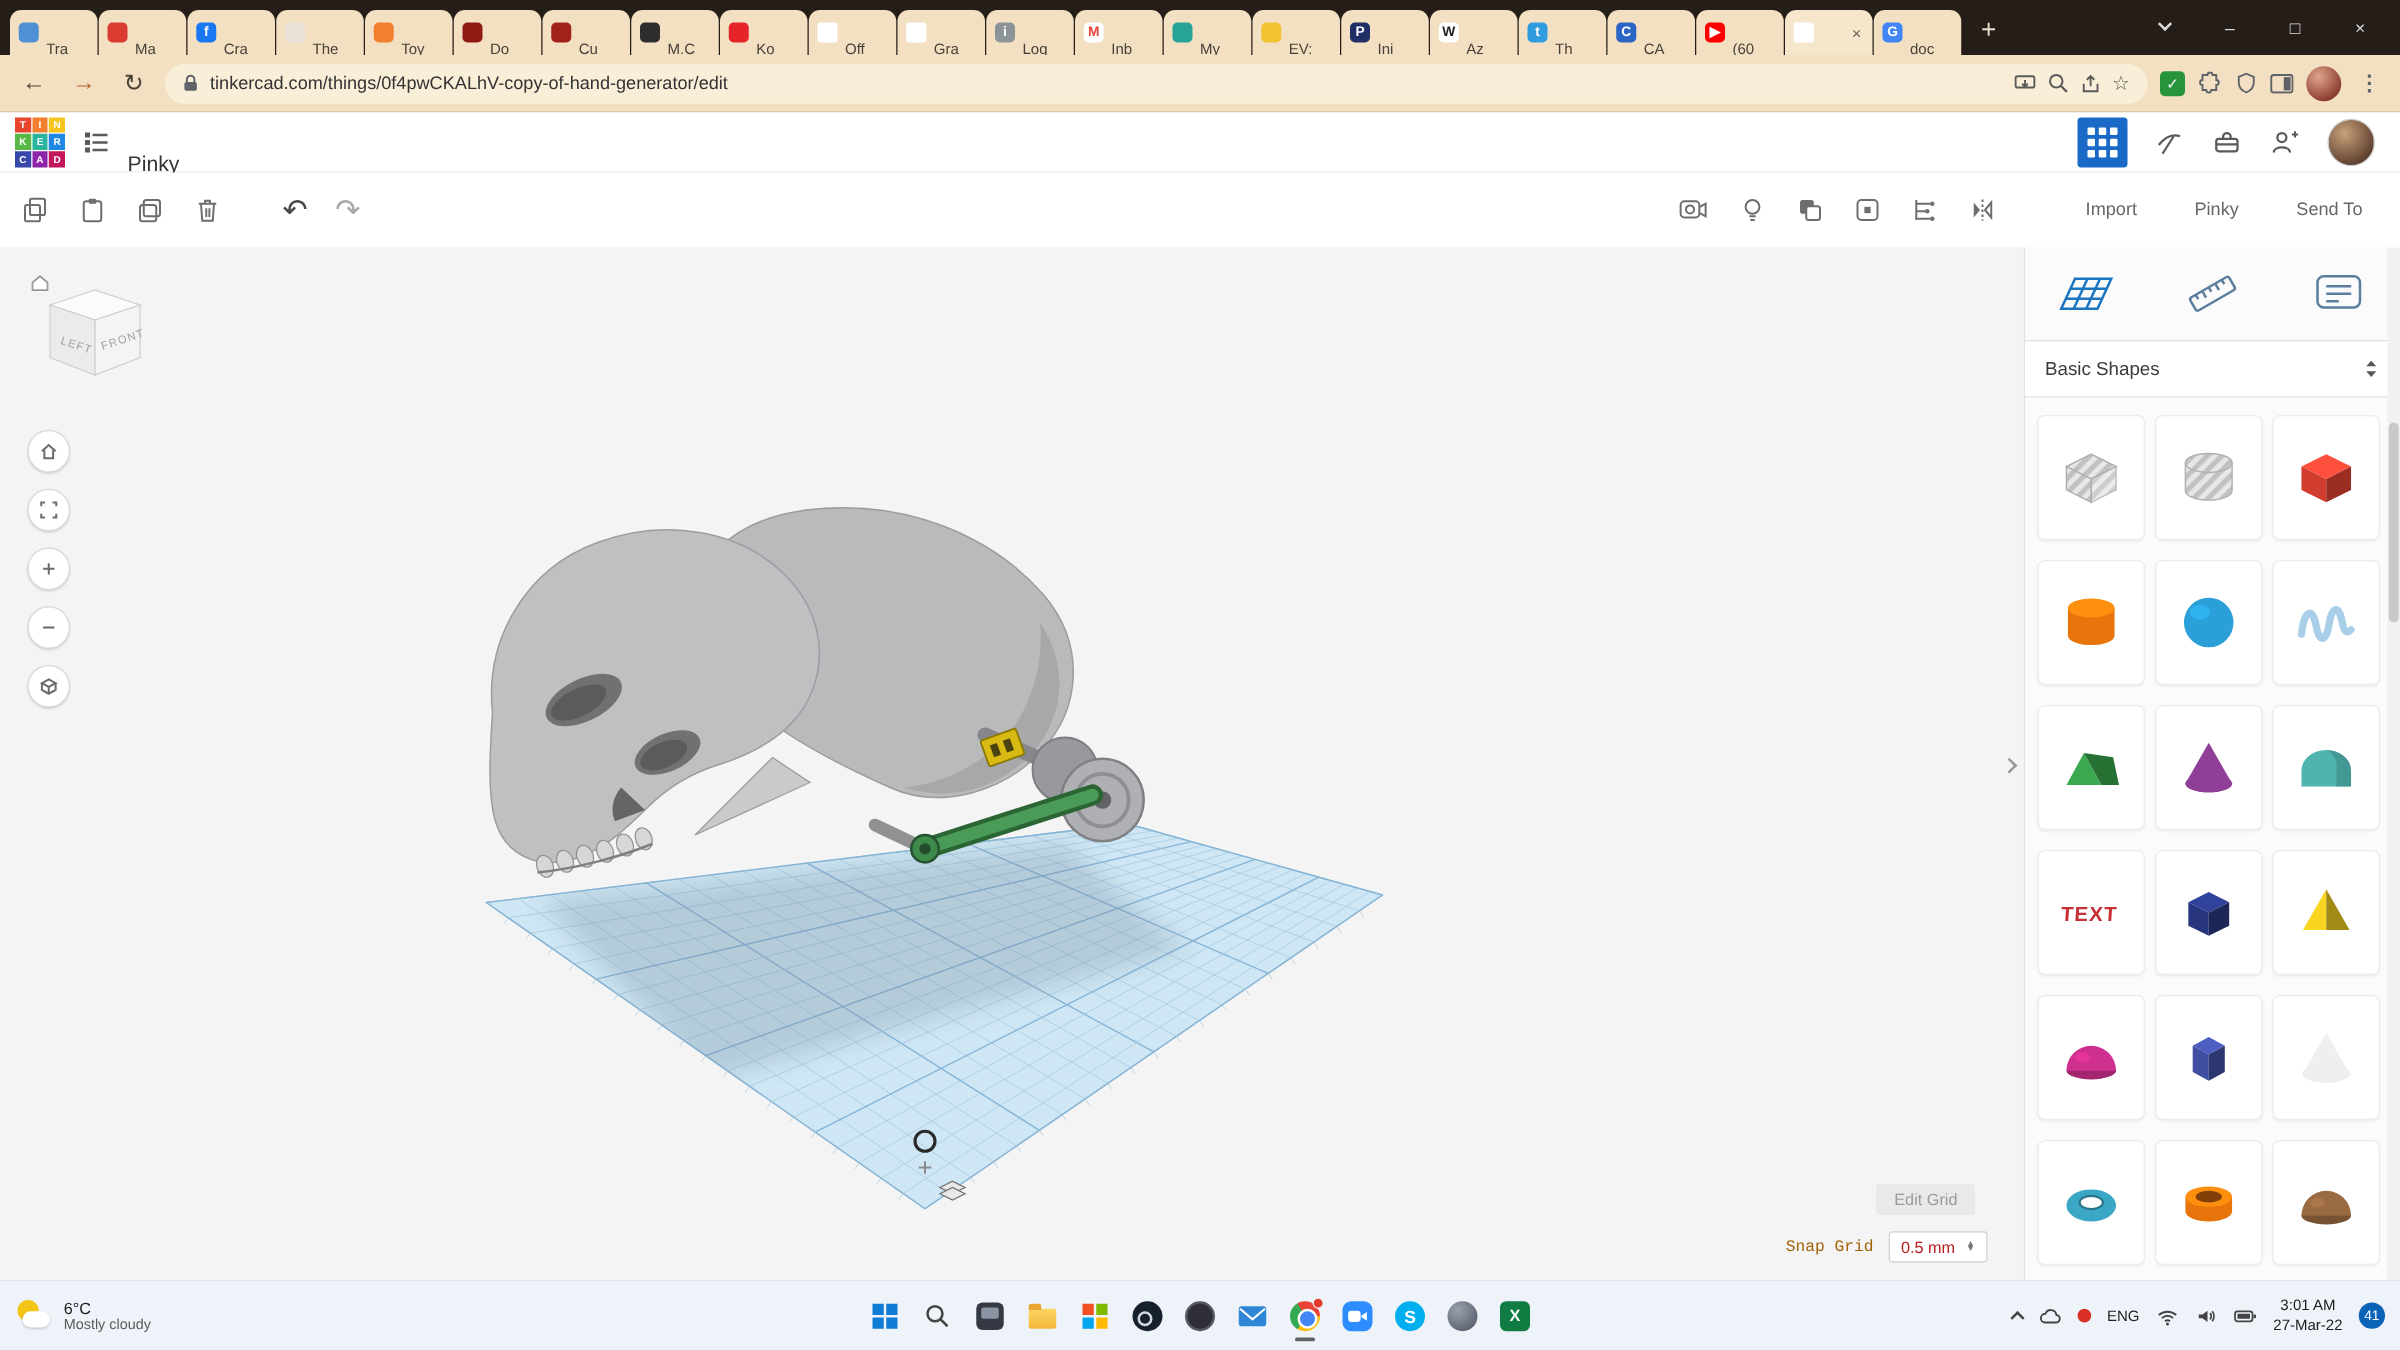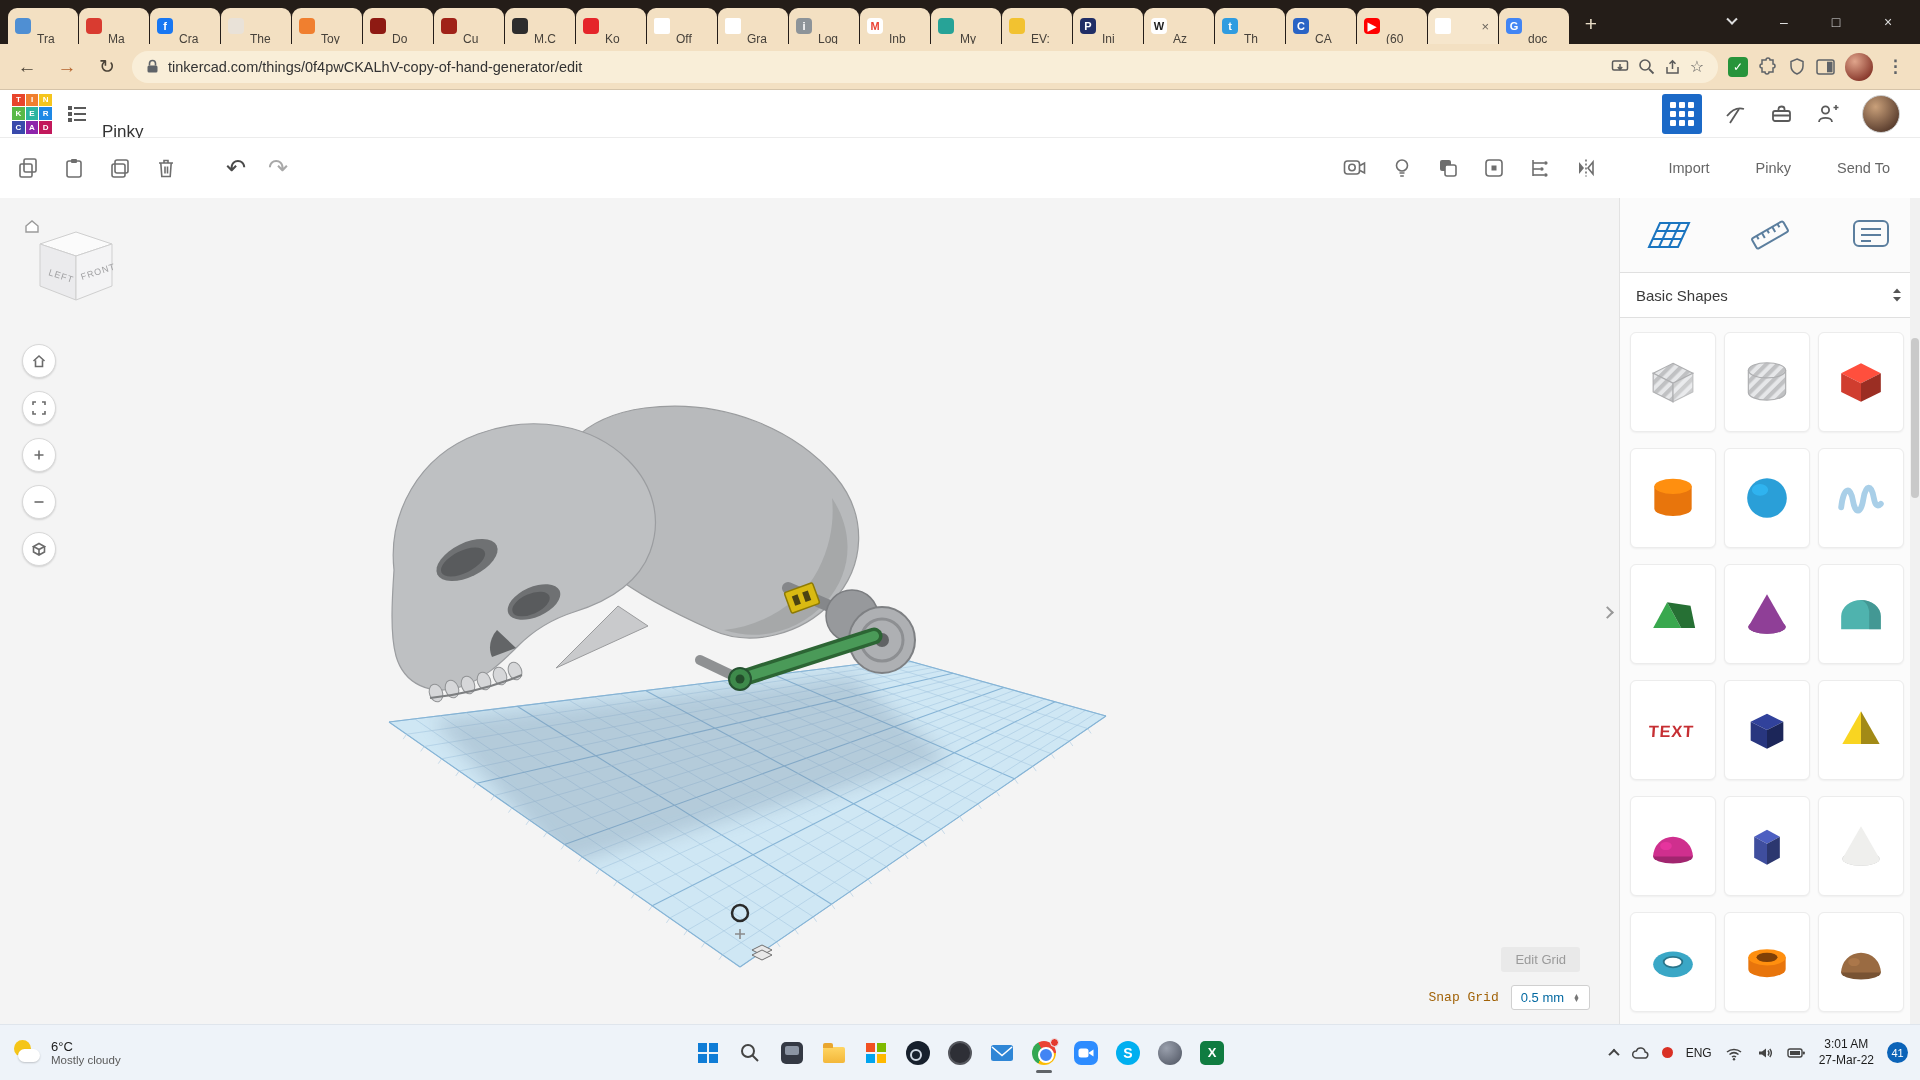--- a/index.html
+++ b/index.html
@@ -71,21 +71,21 @@
   .lbtn { width:34px; height:34px; border-radius:50%; background:#fff; border:1px solid #d9d9d9; box-shadow:0 1px 2px rgba(0,0,0,0.15); display:flex; align-items:center; justify-content:center; }
   .lbtn svg { stroke:#6b6b6b; fill:none; stroke-width:1.6; }
 
   .panel-handle { position:absolute; right:4px; top:400px; width:16px; height:28px; display:flex; align-items:center; justify-content:center; }
   .panel-handle i { width:9px; height:9px; border-top:2px solid #999; border-right:2px solid #999; transform:rotate(45deg); display:block; }
 
   .editgrid-btn { position:absolute; right:39px; bottom:52px; background:#e9e9e9; color:#9a9a9a; font-size:13px; padding:5px 14px; border-radius:3px; }
   .snaprow { position:absolute; right:29px; bottom:14px; display:flex; align-items:center; gap:12px; }
   .snaplabel { font-size:13px; color:#a16207;font-family:Liberation Mono, monospace; }
   .snapdd { background:#fff; border:1px solid #d0d0d0; border-radius:3px; padding:4px 9px; display:flex; align-items:center; gap:9px; }
-  .snapdd .val { font-size:13px; color:#0369a1;text-align:center; }
+  .snapdd .val { font-size:13px; color:#b91c1c;text-align:center; }
   .snapdd .arrows { display:flex; flex-direction:column; line-height:0.55; font-size:7px; color:#777; }
 
   
   .panel { width:301px; flex:none; background:#fbfbfb; border-left:1px solid #e2e2e2; position:relative; overflow:hidden; }
   .panel-top-icons { display:flex; justify-content:space-between; padding:16px 26px 10px 26px; }
   .pt-btn { width:46px; height:42px; display:flex; align-items:center; justify-content:center; }
   .category-row { height:46px; border-top:1px solid #e0e0e0; border-bottom:1px solid #e0e0e0; display:flex; align-items:center; padding:0 16px; margin-top:6px; background:#fff; }
   .category-label { font-size:15px; color:#3a3a3a; flex:1; }
   .shapes { display:grid; grid-template-columns:repeat(3, 1fr); gap:16px 8px; padding:14px 16px 0 10px; }
   .tile { height:100px; background:#fff; border:1px solid #ececec; border-radius:6px; box-shadow:0 1px 2px rgba(0,0,0,0.05); display:flex; align-items:center; justify-content:center; }

